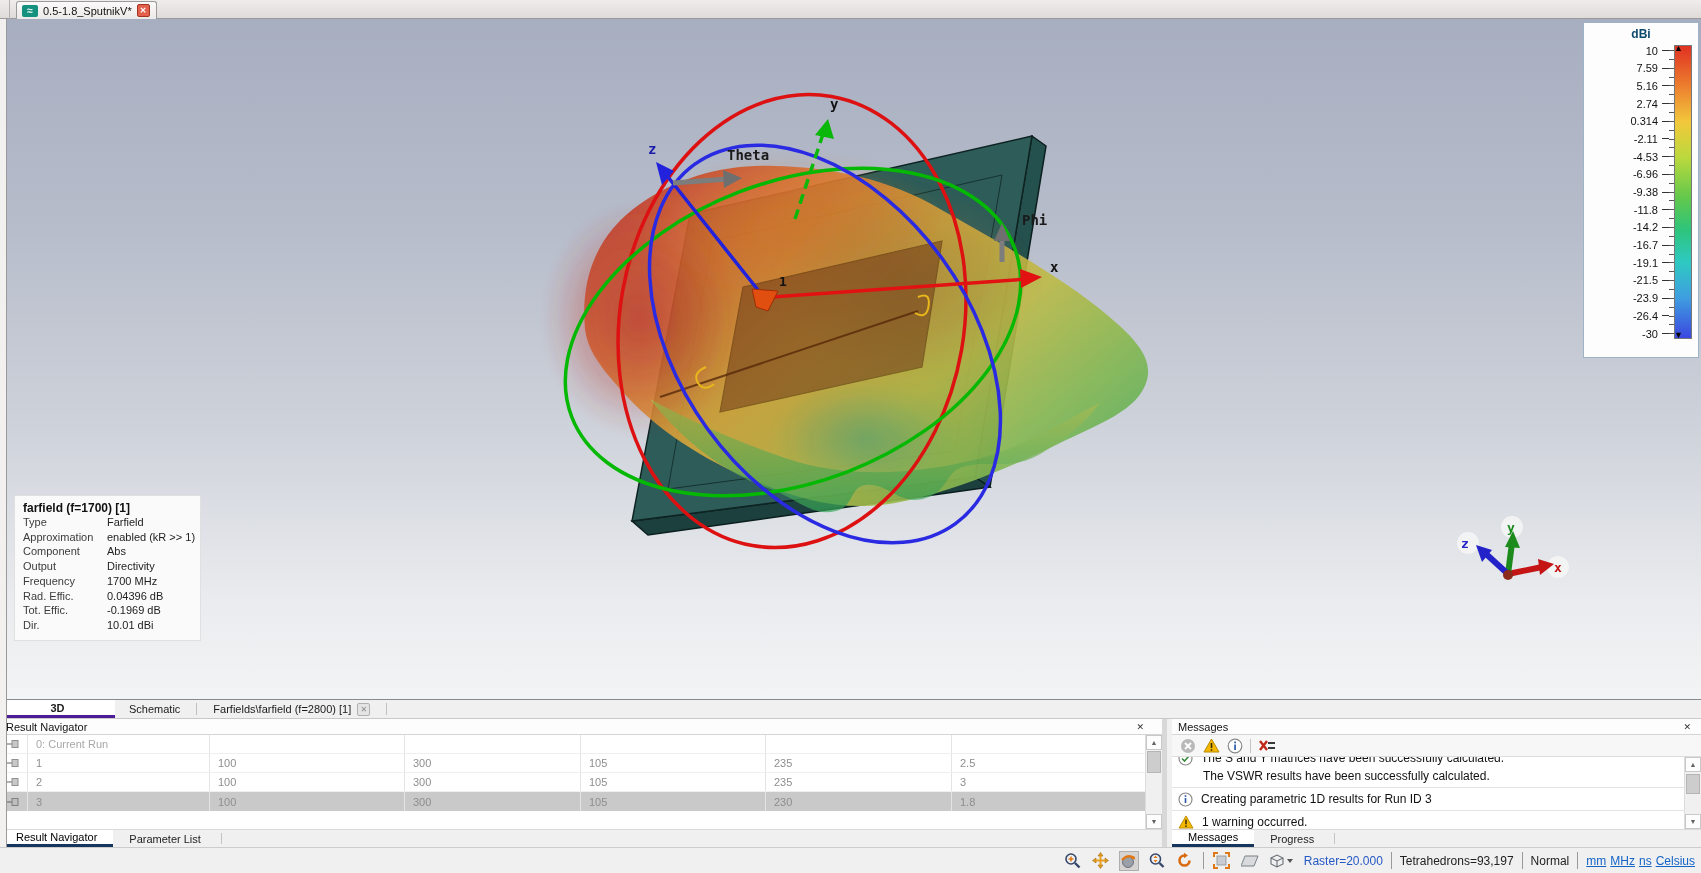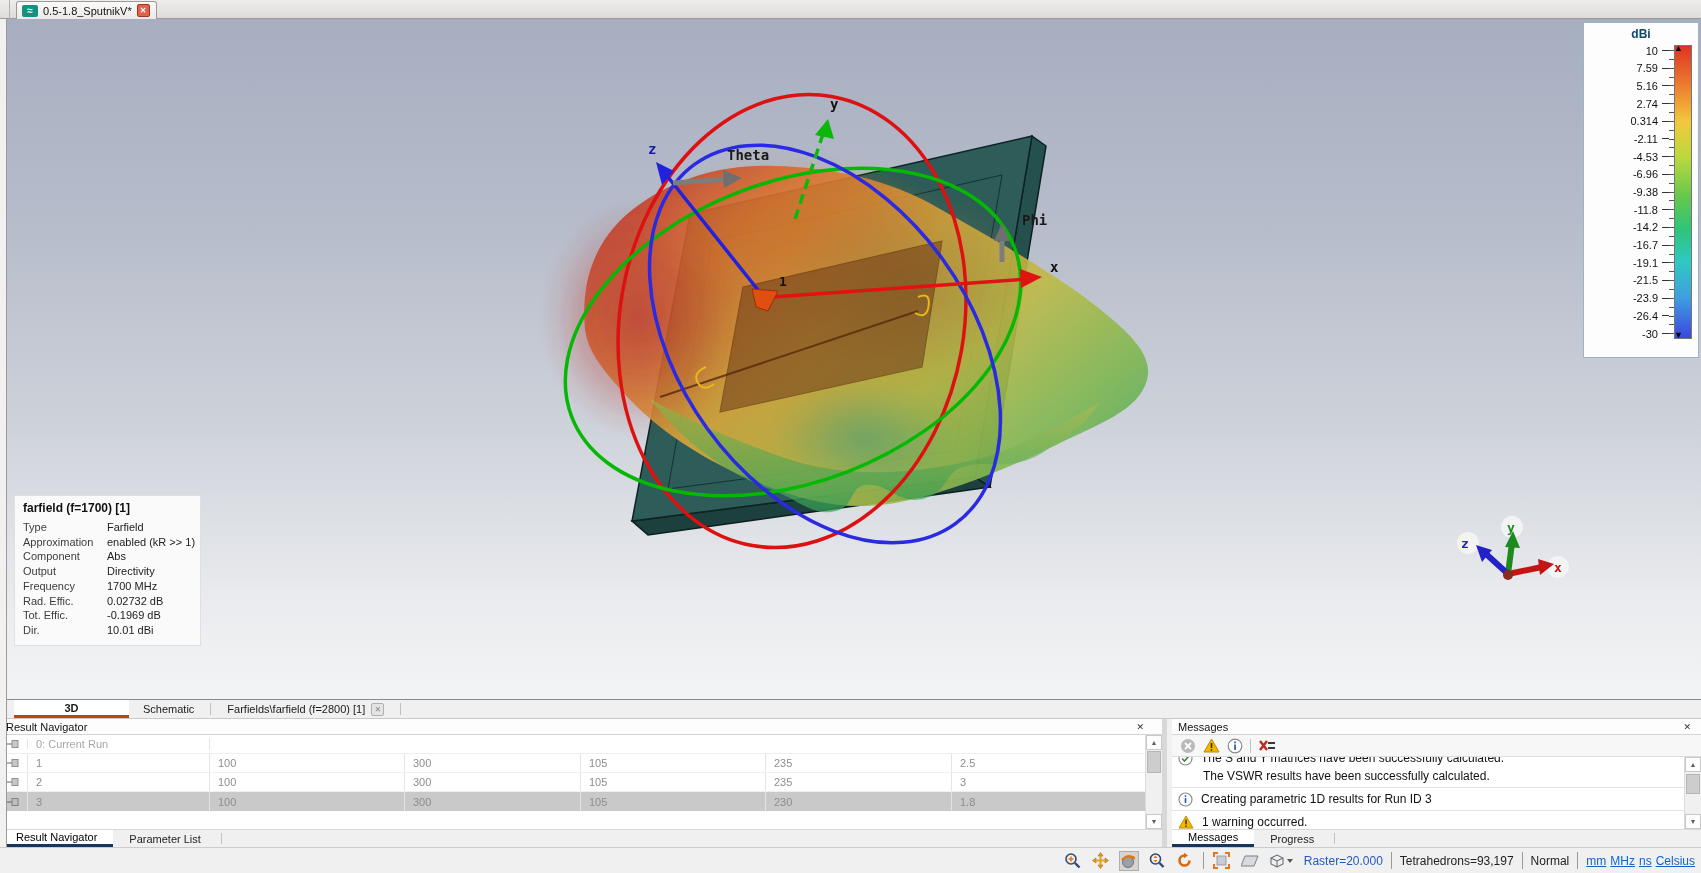--- a/index.html
+++ b/index.html
@@ -19,21 +19,21 @@
 
   
   #viewport { position:absolute; left:0; top:19px; width:1701px; height:681px;
     background:linear-gradient(#a7aec0 0%, #b6bcca 30%, #ced2da 60%, #e9ebee 85%, #f3f4f5 100%);
     border-bottom:1px solid #8a8a8a; }
   #left-rail { position:absolute; left:0; top:19px; width:7px; height:828px; background:#f2f1f0; border-right:1px solid #9a9a9a; z-index:5; }
 
   
   #ff-info { position:absolute; left:14px; top:495px; width:187px; background:#fafafa; border:1px solid #e0e0e0;
     padding:5px 8px 7px 8px; z-index:3; }
-  #ff-info .t { font-size:12px; font-weight:bold; color:#111; margin-bottom:5px; }
+  #ff-info .t { font-size:12px; font-weight:bold; color:#111; }
   #ff-info .row { display:flex; font-size:11px; color:#333; line-height:14.7px; }
   #ff-info .row .l { width:84px; flex:none; color:#3c3c3c; }
   #ff-info .row .v { color:#222; white-space:nowrap; }
 
   
   #legend { position:absolute; left:1583px; top:22px; width:116px; height:336px; background:#fdfdfd;
     border:1px solid #9fb3c6; z-index:3; padding:4px 6px 8px 6px; }
   #legend .t { text-align:center; font-size:12px; font-weight:bold; color:#0c4a6e; margin-bottom:4px; }
   #legend-body { position:relative; height:294px; display:flex; }
   #legend-labels { flex:1; display:flex; flex-direction:column; justify-content:space-between; }
@@ -41,41 +41,41 @@
   #legend-labels .lr .tk { width:7px; height:1px; background:#333; margin-left:4px; }
   #legend-minor { width:5px; background:repeating-linear-gradient(to bottom,#555 0 1px,transparent 1px 8.85px); margin-top:5px; height:284px; }
   #legend-bar { width:18px; height:294px; border:1px solid #777;
     background:linear-gradient(to bottom,#e03222 0%,#ec7a2e 13%,#f2c83b 26%,#bcd93d 38%,#62c84c 52%,#2ec47c 63%,#2ec9c2 74%,#3f9fe0 86%,#3b48e0 100%); }
   .legend-arrow { position:absolute; font-size:9px; color:#000; left:84px; }
 
   
   #view-tabs { position:absolute; left:0; top:700px; width:1701px; height:19px; background:#f0f0f0;
     border-bottom:1px solid #c9c9c9; display:flex; align-items:stretch; font-size:11px; color:#1a1a1a; }
   #view-tabs .vt { display:flex; align-items:center; justify-content:center; padding:0 14px; cursor:pointer; }
-  #view-tabs .vt.active { background:#fff; border-bottom:3px solid #c2410c; font-weight:bold; width:115px;margin-left:14px; }
+  #view-tabs .vt.active { background:#fff; border-bottom:3px solid #4c1d95; font-weight:bold; width:115px; }
   #view-tabs .sep { width:1px; background:#c0c0c0; margin:3px 2px; }
   #view-tabs .xbox { width:13px; height:13px; margin-left:6px; background:#e4e4e4; border:1px solid #b0b0b0;
     border-radius:2px; color:#8a8a8a; font-size:8px; line-height:11px; text-align:center; cursor:pointer; }
 
   
   #dock { position:absolute; left:0; top:719px; width:1701px; height:128px; background:#f0f0f0; }
   .panel-title { height:16px; background:#fdfdfd; border-bottom:1px solid #d5d5d5; font-size:11px; color:#111;
     display:flex; align-items:center; padding:0 6px; }
   .panel-title .x { margin-left:auto; color:#333; font-size:9px; cursor:pointer; padding:0 4px; }
 
   #rn-panel { position:absolute; left:0; top:0; width:1167px; height:128px; background:#fff; border-right:5px solid #d8d8d8; }
   #rn-table { position:absolute; left:0; top:16px; width:1150px; height:94px; overflow:hidden; background:#fff; }
   .rn-hdr { display:flex; height:24px; border-bottom:1px solid #c4c4c4; font-size:11px; color:#1a1a1a; position:relative; }
   .rn-hdr .c, .rn-row .c { border-right:1px solid #e4e4e4; display:flex; align-items:center; padding-left:8px; }
   .c0 { width:28px; flex:none; justify-content:center; padding-left:0 !important; }
   .c1 { width:182px; flex:none; } .c2 { width:195px; flex:none; } .c3 { width:176px; flex:none; }
   .c4 { width:185px; flex:none; } .c5 { width:186px; flex:none; } .c6 { flex:1; border-right:none !important; }
   .sort-caret { position:absolute; left:118px; top:0px; font-size:9px; color:#555; }
   .rn-row { display:flex; height:19px; font-size:11px; color:#8e8e8e; border-bottom:1px solid #efefef; background:#fff; }
-  .rn-row.current { color:#a8a8a8;align-items:center; }
+  .rn-row.current { color:#a8a8a8; }
   .rn-row.selected { background:#c9c9c9; border-bottom:none; }
   .rn-vsb { position:absolute; right:0; top:16px; width:17px; height:94px; background:#f0f0f0; border-left:1px solid #dcdcdc; }
   .sb-btn { height:15px; background:#fdfdfd; border:1px solid #c8c8c8; font-size:7px; color:#606060; text-align:center; line-height:13px; cursor:pointer; }
   .sb-btn.bottom { position:absolute; bottom:0; left:0; right:0; }
   .sb-thumb { position:absolute; left:1px; right:1px; background:#cdcdcd; border:1px solid #b5b5b5; cursor:pointer; }
 
   .dock-tabs { position:absolute; left:0; bottom:0; height:18px; display:flex; align-items:stretch; font-size:11px; background:#f0f0f0; width:100%; border-top:1px solid #d9d9d9; }
   .dock-tabs .dt { display:flex; align-items:center; padding:0 16px; color:#222; cursor:pointer; }
   .dock-tabs .dt.active { background:#fff; border-bottom:3px solid #17365d; color:#000; }
   .dock-tabs .sep { width:1px; background:#c4c4c4; margin:3px 4px; }
@@ -249,21 +249,21 @@
   <div class="row">
       <span class="l">Output</span>
       <span class="v">Directivity</span>
     </div>
   <div class="row">
       <span class="l">Frequency</span>
       <span class="v">1700 MHz</span>
     </div>
   <div class="row">
       <span class="l">Rad. Effic.</span>
-      <span class="v">0.02732 dB</span>
+      <span class="v">0.04396 dB</span>
     </div>
   <div class="row">
       <span class="l">Tot. Effic.</span>
       <span class="v">-0.1969 dB</span>
     </div>
   <div class="row">
       <span class="l">Dir.</span>
       <span class="v">10.01 dBi</span>
     </div>
 </div>

